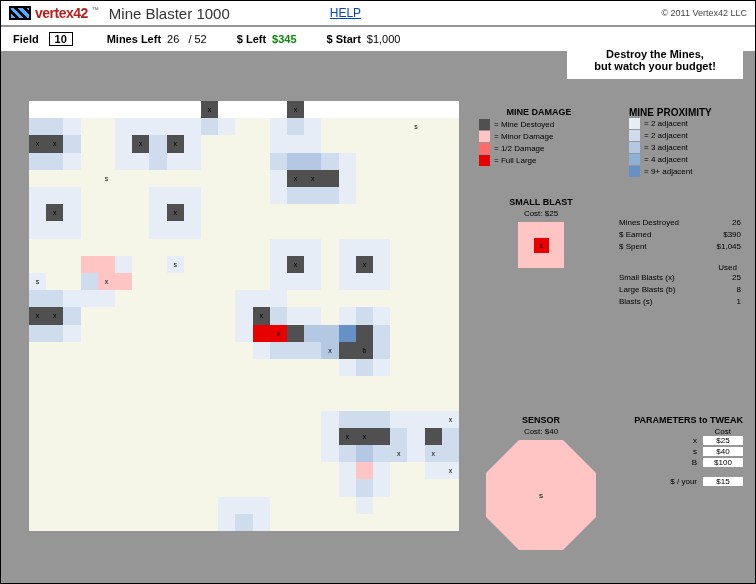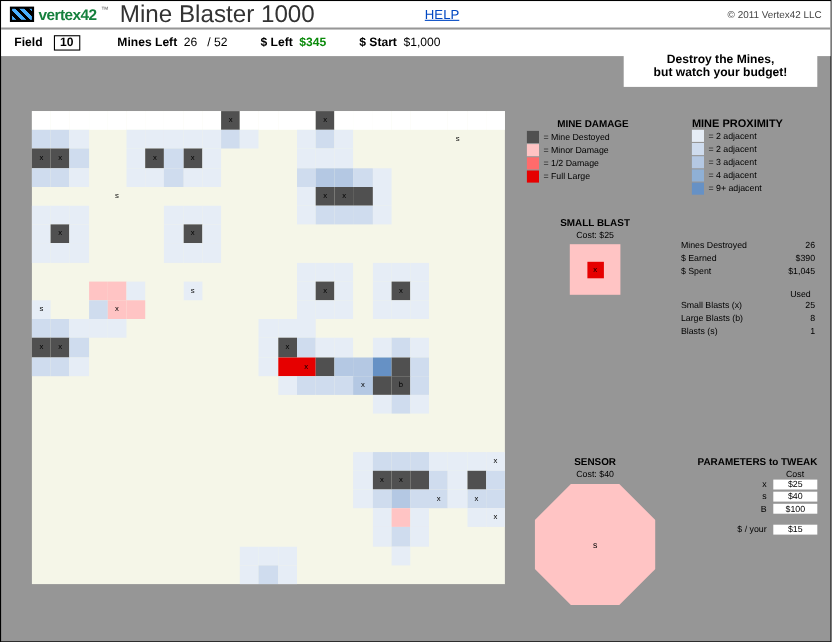--- a/index.html
+++ b/index.html
@@ -2,23 +2,23 @@
 <html><head>
 <meta charset="utf-8">
 <style>
   * { box-sizing: border-box; margin: 0; padding: 0; }
   body { background: #fff; font-family: Verdana, Arial, sans-serif; font-size: 10px; color: #000; }
   .frame { width: 756px; height: 584px; border: 1px solid #000; position: relative; background: #969696; }
   .topbar { height: 26px; background: #fff; border-bottom: 2px solid #969696; display: flex; align-items: center; padding: 0 8px; }
   .logo { display: flex; align-items: center; gap: 4px; }
   .logo-icon { width: 22px; height: 14px; background: #000; position: relative; }
   .logo-icon::before { content: ""; position: absolute; left: 2px; top: 2px; width: 18px; height: 10px; background: repeating-linear-gradient(45deg,#4ab0ff 0 3px,#000 3px 6px); }
-  .logo-text { font-size: 14px; font-weight: bold; letter-spacing: -0.5px; color: #15803d; }
+  .logo-text { font-size: 14px; font-weight: bold; letter-spacing: -0.5px; color: #b91c1c; }
   .logo-tm { font-size: 7px; color: #666; position: relative; top: -4px; }
-  .title { font-size: 22px; margin-left: 10px; color: #333; }
+  .title { font-size: 15px; margin-left: 10px; color: #333; }
   .help { color: #0047c2; text-decoration: underline; margin-left: 100px; font-size: 12px; cursor: pointer; }
   .copy { margin-left: auto; font-size: 9px; color: #444; }
   .statsbar { height: 24px; background: #fff; display: flex; align-items: center; padding: 0 12px; gap: 6px; font-size: 11px; }
   .statsbar .lbl { font-weight: bold; }
   .fieldbox { display: inline-block; border: 1px solid #000; background: #fff; width: 24px; text-align: center; font-weight: bold; margin: 0 4px; }
   .green { color: #0a8a0a; font-weight: bold; }
   .gap { width: 18px; }
   .tagline { position: absolute; right: 12px; top: 40px; width: 176px; height: 38px; background: #fff; display: flex; flex-direction: column; align-items: center; justify-content: center; font-size: 11px; font-weight: bold; }
   .grid-wrap { position: absolute; left: 28px; top: 100px; width: 430px; height: 430px; background: #f5f6e8; }
   .grid { display: grid; grid-template-columns: repeat(25,1fr); grid-template-rows: repeat(25,1fr); width: 100%; height: 100%; }

